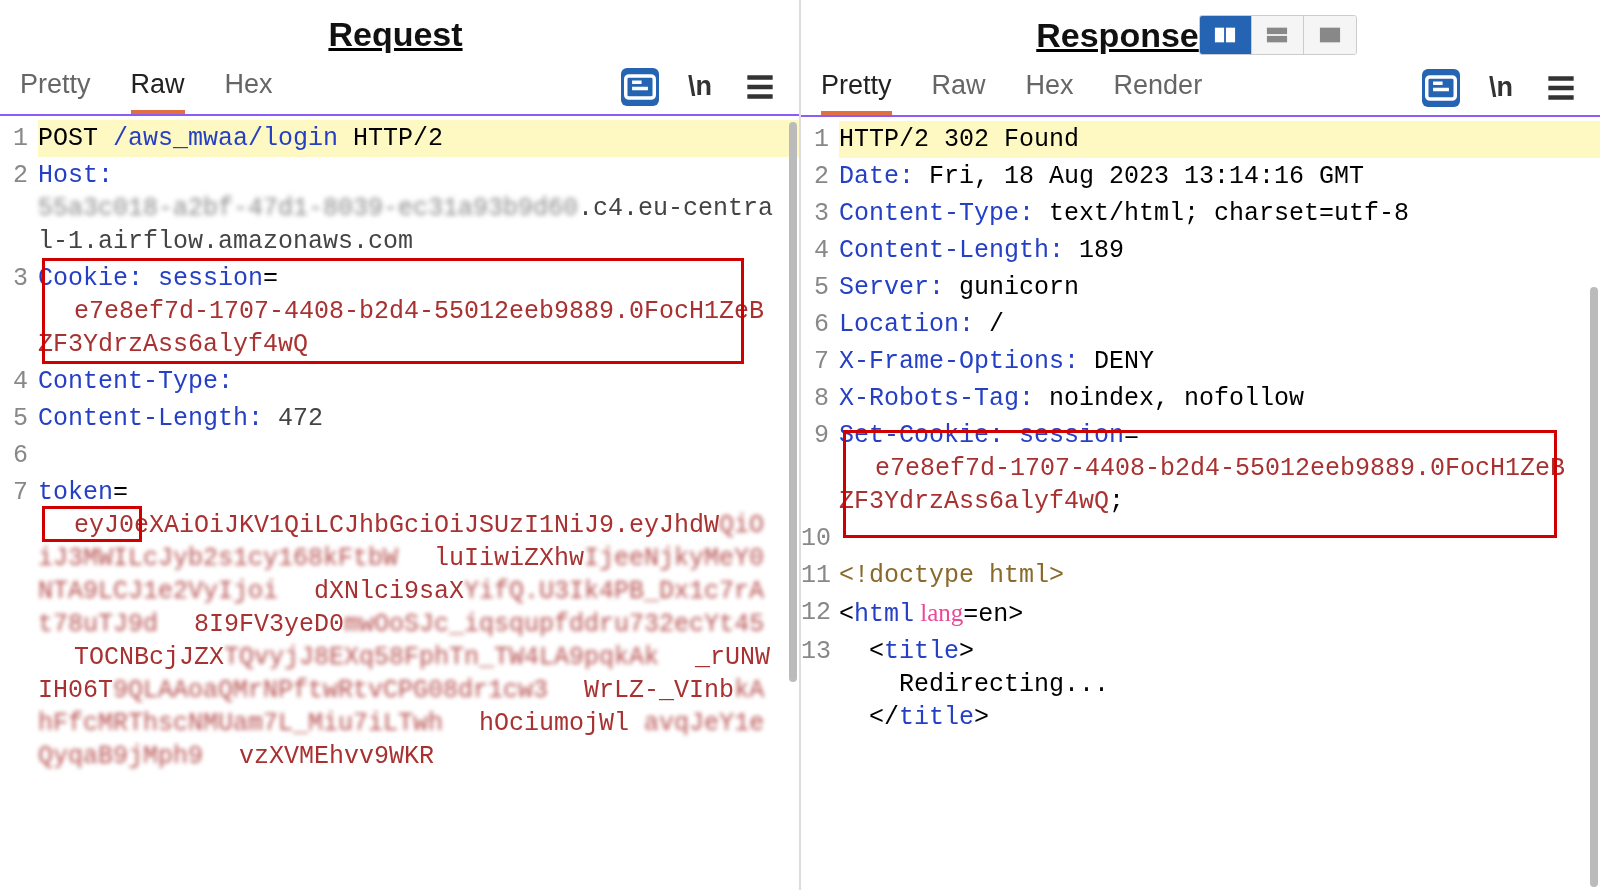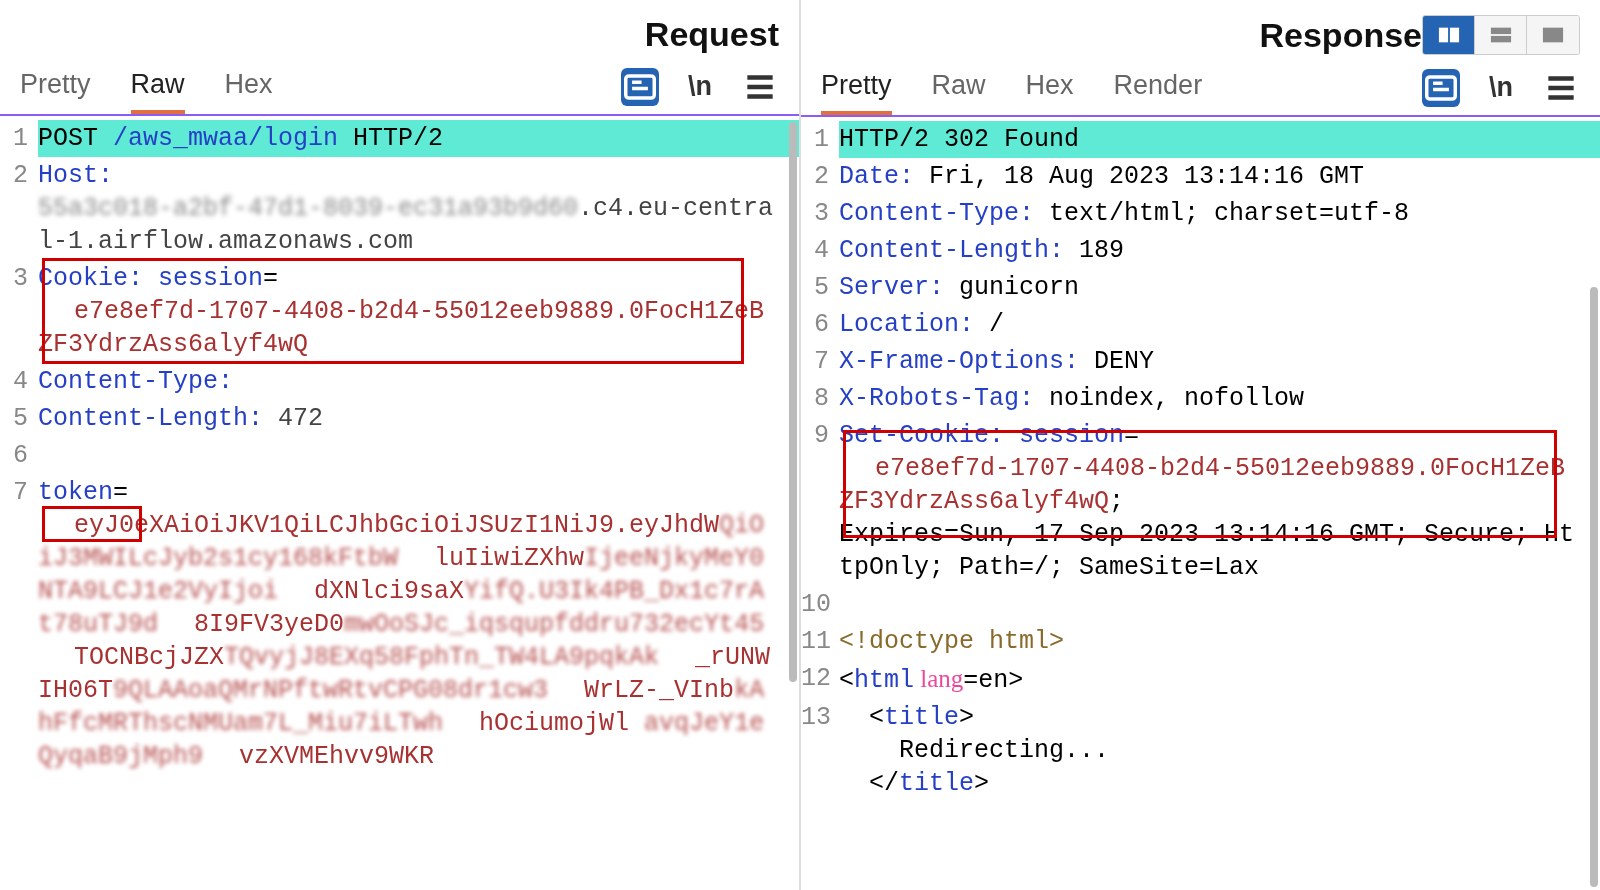--- a/index.html
+++ b/index.html
@@ -19,22 +19,23 @@
       flex: 1;
       display: flex;
       flex-direction: column;
       border-right: 2px solid #ddd;
       position: relative;
     }
     .panel:last-child { border-right: none; }
     .header {
       display: flex;
       align-items: center;
-      justify-content: flex-end;
+      justify-content: center;
       padding: 15px 20px 5px 12px;
+      text-decoration: underline;
     }
     .title {
       font-size: 34px;
       font-weight: bold;
       color: #111;
     }
     .layout-toggles {
       display: flex;
       gap: 0;
       border: 1px solid #ccc;
@@ -119,21 +120,21 @@
       padding-top: 2px;
     }
     .linecontent {
       flex: 1;
       padding-right: 20px;
       word-break: break-all;
       padding-top: 2px;
       padding-bottom: 2px;
     }
     .currentline .linecontent {
-      background: #5eead4;
+      background: #fef9c3;
     }
     .kw-header { color: #2540c5; }
     .kw-value { color: #444; }
     .kw-red { color: #a83232; margin-left: 36px; }
     .kw-tag { color: #2540c5; }
     .kw-attr { color: #ec4899; font-family: Liberation Serif, serif; }
     .kw-doctype { color: #8a6a2a; }
     .blur-red {
       color: #b85050;
       filter: blur(2.2px);
@@ -332,21 +333,21 @@
       <div class="line">
         <span class="lineno">7</span>
         <span class="linecontent"><span class="kw-header">X-Frame-Options:</span><span> DENY</span></span>
       </div>
       <div class="line">
         <span class="lineno">8</span>
         <span class="linecontent"><span class="kw-header">X-Robots-Tag:</span><span> noindex, nofollow</span></span>
       </div>
       <div class="line">
         <span class="lineno">9</span>
-        <span class="linecontent"><span class="kw-header">Set-Cookie: </span><span class="kw-header">session</span><span>=</span><br><span class="kw-red">e7e8ef7d-1707-4408-b2d4-55012eeb9889.0FocH1ZeBZF3YdrzAss6alyf4wQ</span><span>; </span><br><span>Expires=Sun, 17 Sep 2023 13:14:16 GMT; Secure; HttpOnly; Path=/; SameSite=Lax</span></span>
+        <span class="linecontent"><span class="kw-header">Set-Cookie: </span><span class="kw-header">session</span><span>=</span><br><span class="kw-red">e7e8ef7d-1707-4408-b2d4-55012eeb9889.0FocH1ZeBZF3YdrzAss6alyf4wQ</span><span>; </span><br></span>
       </div>
       <div class="line">
         <span class="lineno">10</span>
         <span class="linecontent">&nbsp;</span>
       </div>
       <div class="line">
         <span class="lineno">11</span>
         <span class="linecontent"><span class="kw-doctype">&lt;!doctype html&gt;</span></span>
       </div>
       <div class="line">

